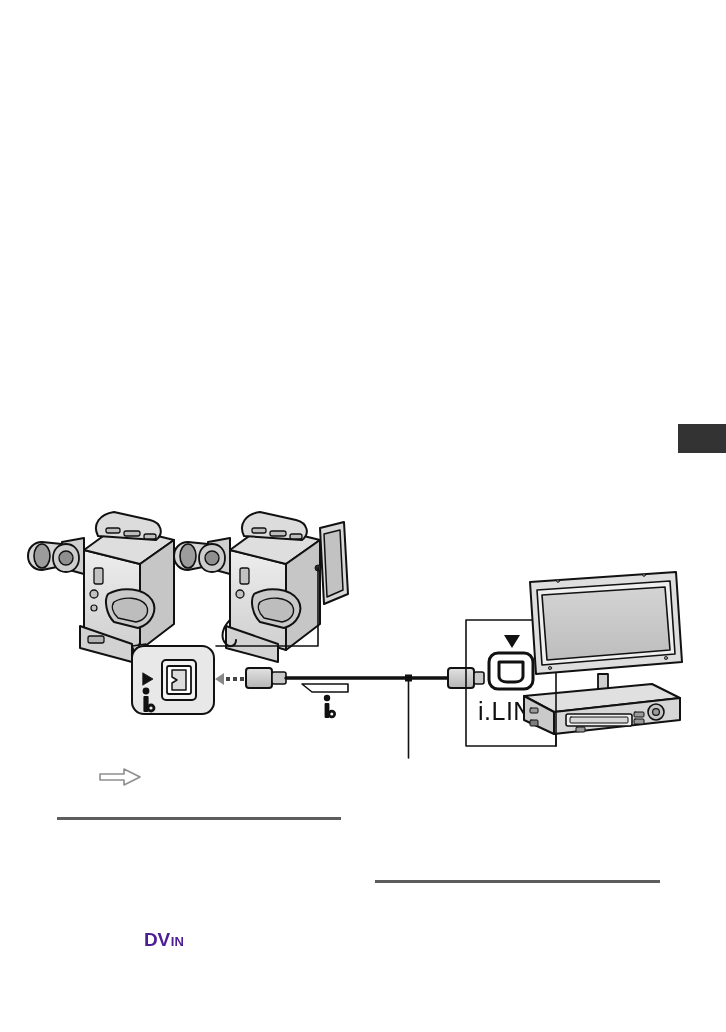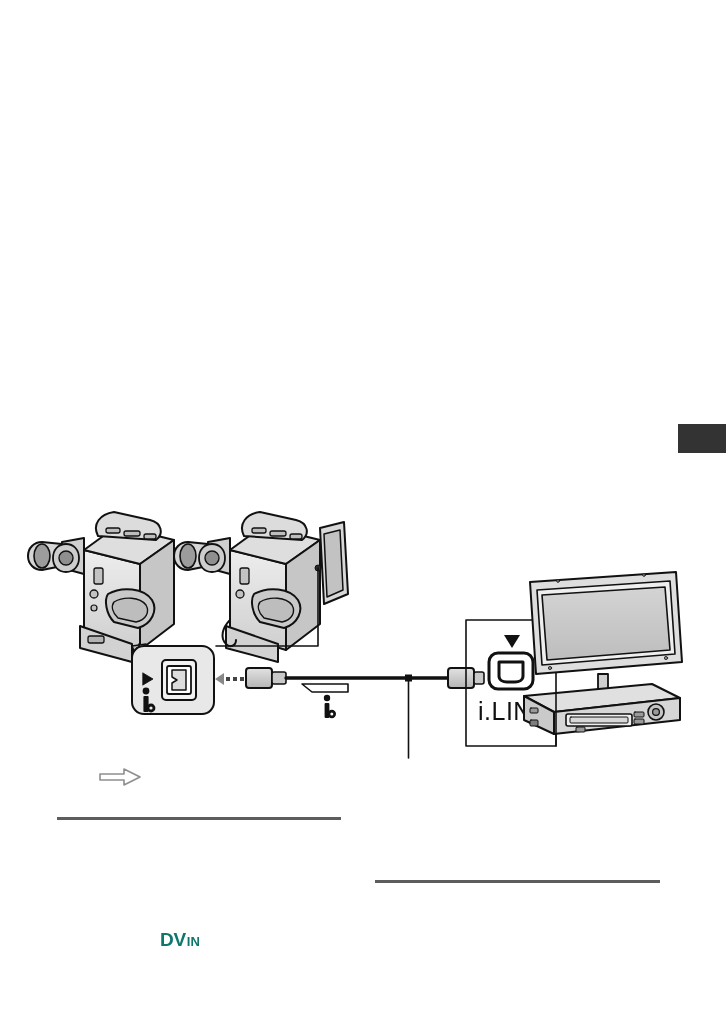--- a/index.html
+++ b/index.html
@@ -32,25 +32,25 @@
   .rule {
     position: absolute;
     height: 3px;
     background: #5d5d5d;
   }
   #rule-left  { left: 57px;  top: 817px; width: 284px; }
   #rule-right { left: 375px; top: 880px; width: 285px; }
   
   #dv-in-caption {
     position: absolute;
-    left: 160px;
+    left: 144px;
     top: 930px;
     white-space: nowrap;
     line-height: 1;
-    color: #0f766e;
+    color: #4c1d95;
   }
   #dv-in-caption .dv {
     font-family: "Liberation Sans", sans-serif;
     font-weight: bold;
     font-size: 19px;
     letter-spacing: -0.3px;
   }
   #dv-in-caption .in {
     font-family: "Liberation Sans", sans-serif;
     font-weight: bold;

